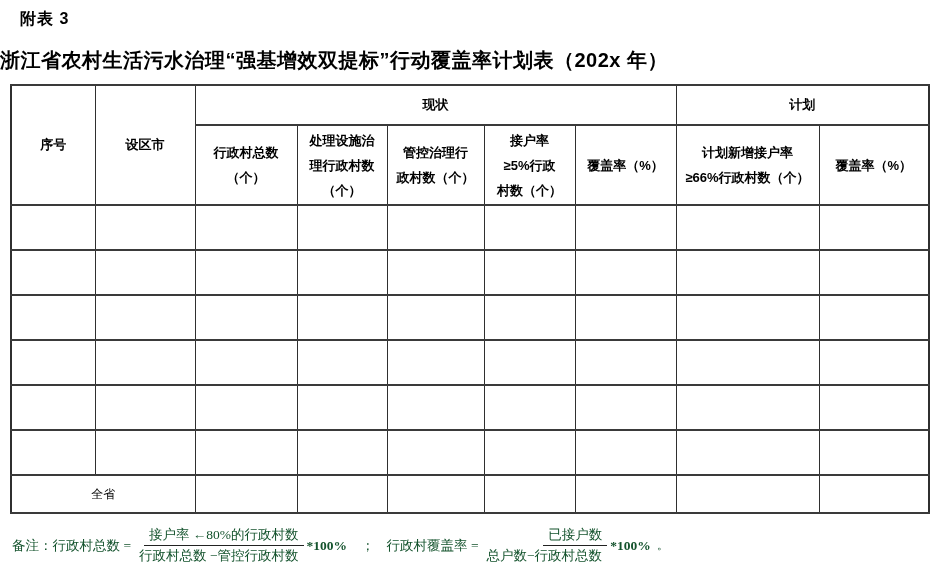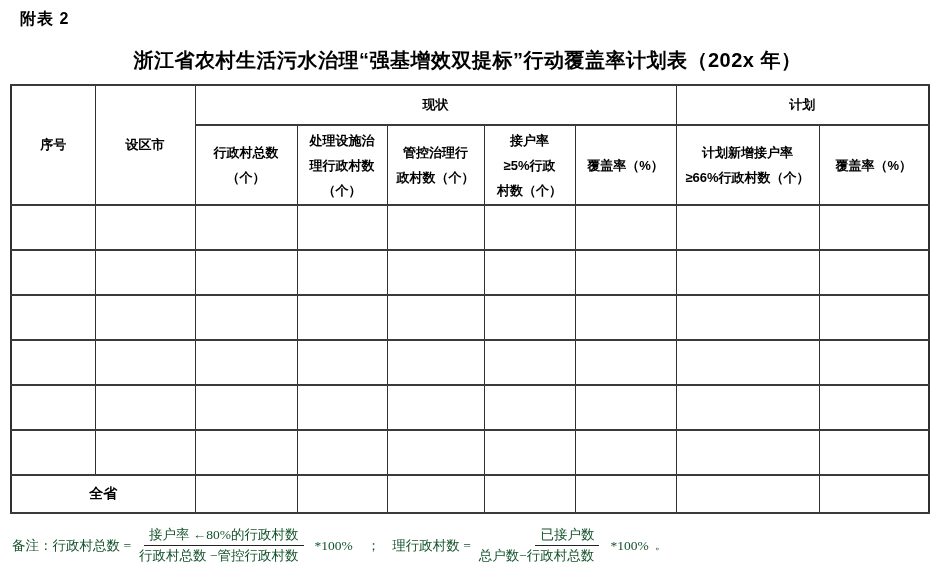--- a/index.html
+++ b/index.html
@@ -11,21 +11,20 @@
     overflow:hidden;
   }
   .doc-label {
     margin:9px 0 0 20px;
     font-size:16px;
     font-weight:700;
     letter-spacing:1px;
   }
   .page-title {
     margin:17px 0 0 0;
-    text-align:center;
     font-size:20px;
     font-weight:700;
     letter-spacing:0.5px;
   }
   table.main-table {
     margin:10px 0 0 10px;
     width:918px;
     table-layout:fixed;
     border-collapse:collapse;
     border:2px solid #2f2f2f;
@@ -43,46 +42,46 @@
   tr.group-header-row th { height:38px; font-size:13px; font-weight:700; }
   tr.col-header-row th {
     height:78px;
     font-size:13px;
     font-weight:700;
     line-height:25px;
     white-space:pre-line;
   }
   th.span-header { font-size:13px; font-weight:700; }
   tr.body-row td { height:43px; }
-  tr.summary-row td { height:36px; font-size:14px; font-weight:700; }
+  tr.summary-row td { height:36px; font-size:12px; font-weight:400; }
   .footnote {
     margin:12px 0 0 12px;
     display:flex;
     align-items:center;
     font-family:"Liberation Serif", serif;
     font-size:13.5px;
     color:#14532d;
   }
   .frac {
     display:inline-flex;
     flex-direction:column;
     align-items:flex-end;
     margin:0 3px;
     line-height:1.35;
   }
   .frac .num { padding:0 5px 1px 5px; border-bottom:1px solid #222; }
   .frac .den { padding:1px 5px 0 5px;font-family:Liberation Serif, serif; }
-  .mult { margin-left:8px; font-weight:400; }
+  .mult { margin-left:0; font-weight:700; }
   .sep { margin:0 12px 0 14px; }
   .end-mark { margin-left:6px; font-size:12px; }
 </style>
 </head>
 <body>
 
-<div class="doc-label">附表 2</div>
+<div class="doc-label">附表 3</div>
 
 <div class="page-title">浙江省农村生活污水治理“强基增效双提标”行动覆盖率计划表（202x 年）</div>
 
 <table class="main-table">
   <colgroup>
     <col style="width:84px">
     <col style="width:100px">
     <col style="width:102px">
     <col style="width:90px">
     <col style="width:97px">
@@ -199,20 +198,20 @@
 
 <div class="footnote">
   <span>备注：</span>
   <span>行政村总数 =</span>
   <span class="frac">
     <span class="num">接户率 ←80%的行政村数</span>
     <span class="den">行政村总数 −管控行政村数</span>
   </span>
   <span class="mult">*100%</span>
   <span class="sep">；</span>
-  <span>理行政村数 =</span>
+  <span>行政村覆盖率 =</span>
   <span class="frac">
     <span class="num">已接户数</span>
     <span class="den">总户数−行政村总数</span>
   </span>
   <span class="mult">*100%</span>
   <span class="end-mark">。</span>
 </div>
 
 </body></html>

